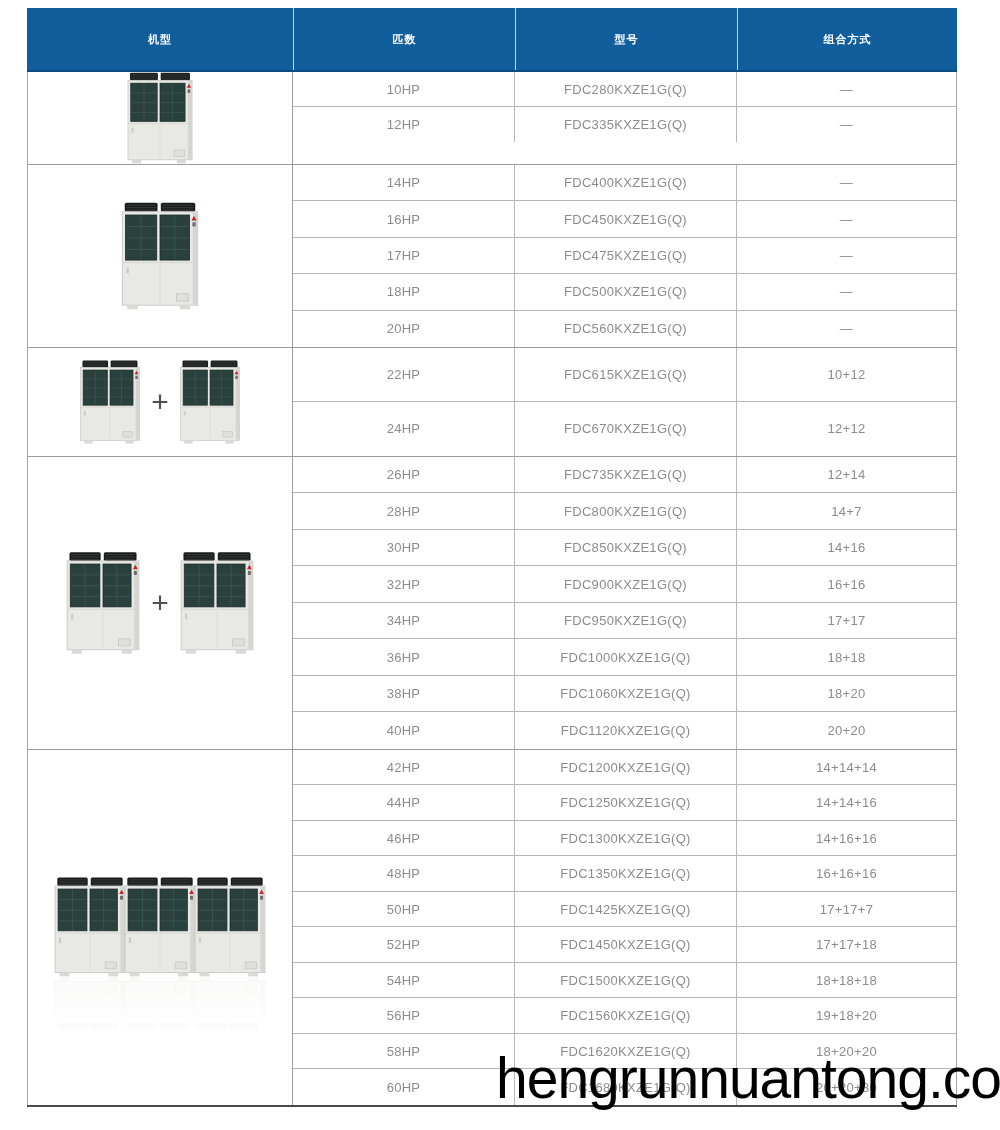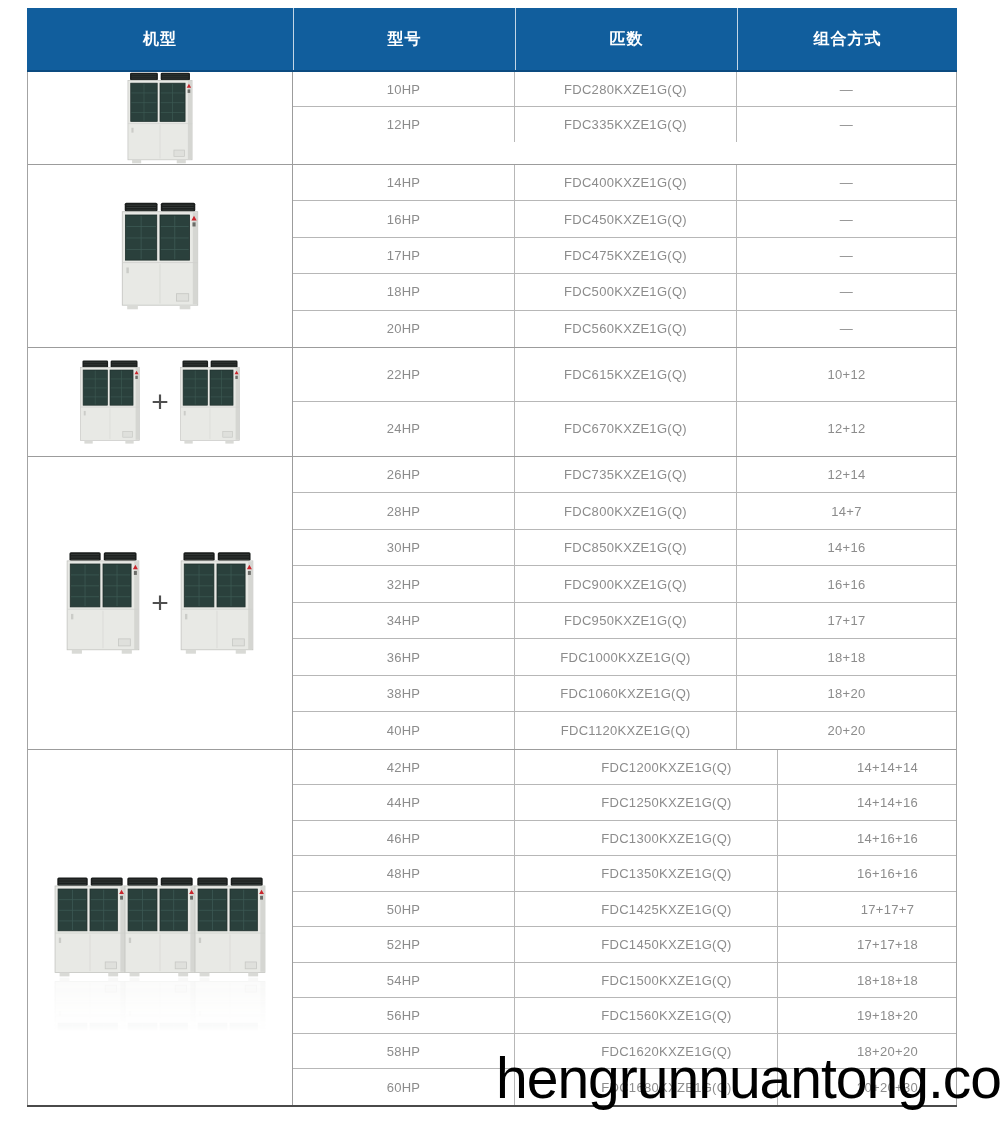--- a/index.html
+++ b/index.html
@@ -9,21 +9,21 @@
 
   .page { position:absolute; inset:0; background:#fff; }
 
   
   .spec-table { position:absolute; left:27px; top:8px; width:930px;
                 border-bottom:2px solid var(--outer-bottom,#4a4a4a); background:#fff; }
 
   .thead { display:grid; grid-template-columns:266px 222px 222px 1fr; height:64px;
            background:var(--header-bg,#115e9d); border-bottom:2px solid var(--header-edge,#0c4b80); }
   .hcell { display:flex; align-items:center; justify-content:center;
-           color:var(--header-text,#ffffff); font-size:16px; font-weight:600; letter-spacing:1px; }
+           color:var(--header-text,#ffffff); font-size:11px; font-weight:600; letter-spacing:1px; }
   .hcell + .hcell { border-left:1px solid rgba(255,255,255,.75); }
 
   .tbody { border-left:1px solid var(--outer-side,#a3a3a3); border-right:1px solid var(--outer-side,#a3a3a3); }
 
   .group { display:flex; border-bottom:1px solid var(--group-line,#9c9c9c); }
   .group:last-child { border-bottom:0; }
 
   .model-cell { width:265px; border-right:1px solid var(--group-line,#a8a8a8);
                 display:flex; align-items:center; justify-content:center; position:relative; }
 
@@ -33,21 +33,21 @@
   .cell { display:flex; align-items:center; justify-content:center;
           font-size:13px; color:var(--cell-text,#8c8c8c); letter-spacing:.3px;
           border-right:1px solid var(--row-line,#b7b7b7); }
   .cell:last-child { border-right:0; }
 
   
   .g0 .row { height:35px; }
   .g1 .row { height:36.4px; }
   .g2 .row { height:54px; }
   .g3 .row { height:36.5px; }
-  .g4 .row { height:35.5px;gap:41px; }
+  .g4 .row { height:35.5px; }
 
   
   .unit-row { display:flex; align-items:center; justify-content:center; position:relative; z-index:1; }
   .unit { display:block; }
   .g0 .unit { width:76px;  height:92px; }
   .g1 .unit { width:82px;  height:124px; }
   .g2 .unit { width:64px;  height:86px; margin:0 2px; }
   .g3 .unit { width:78px;  height:106px; margin:0 2px; }
   .g4 .unit { width:76px;  height:102px; margin:0 -3px; }
   .plus { font-size:30px; color:#4f4f4f; line-height:1; margin:0 7px; font-weight:400; }
@@ -101,22 +101,22 @@
     <rect x="9" y="80" width="3" height="7" fill="#cbccc8"></rect>
     <rect x="10" y="126" width="13" height="5" fill="#d9dad6"></rect>
     <rect x="74" y="126" width="13" height="5" fill="#d9dad6"></rect>
   </symbol>
 </svg>
 
 <div class="page">
   <div class="spec-table">
     <div class="thead">
       <div class="hcell">机型</div>
+      <div class="hcell">匹数</div>
       <div class="hcell">型号</div>
-      <div class="hcell">匹数</div>
       <div class="hcell">组合方式</div>
     </div>
     <div class="tbody" id="groups">
         <div class="group g0">
     <div class="model-cell">
             <div class="unit-row">
               <svg class="unit" viewBox="0 0 100 132">
                 <use href="#unit-sym" xlink:href="#unit-sym"></use>
               </svg>
             </div>

